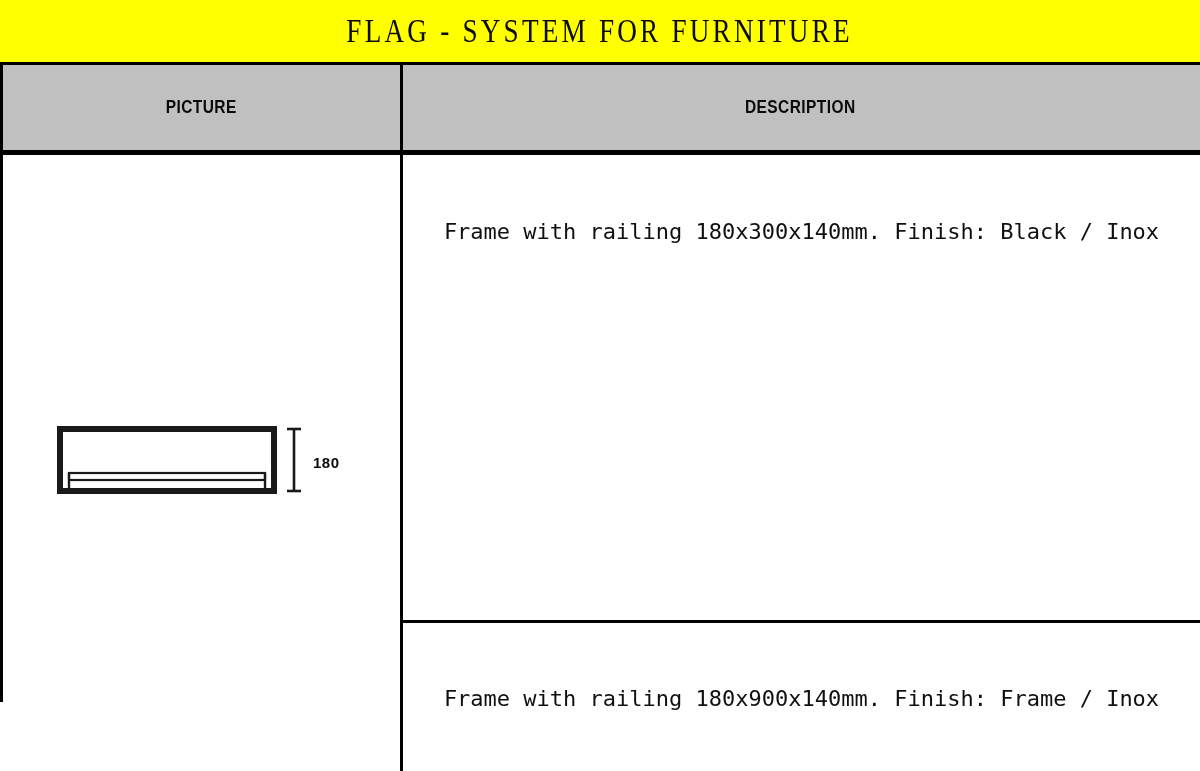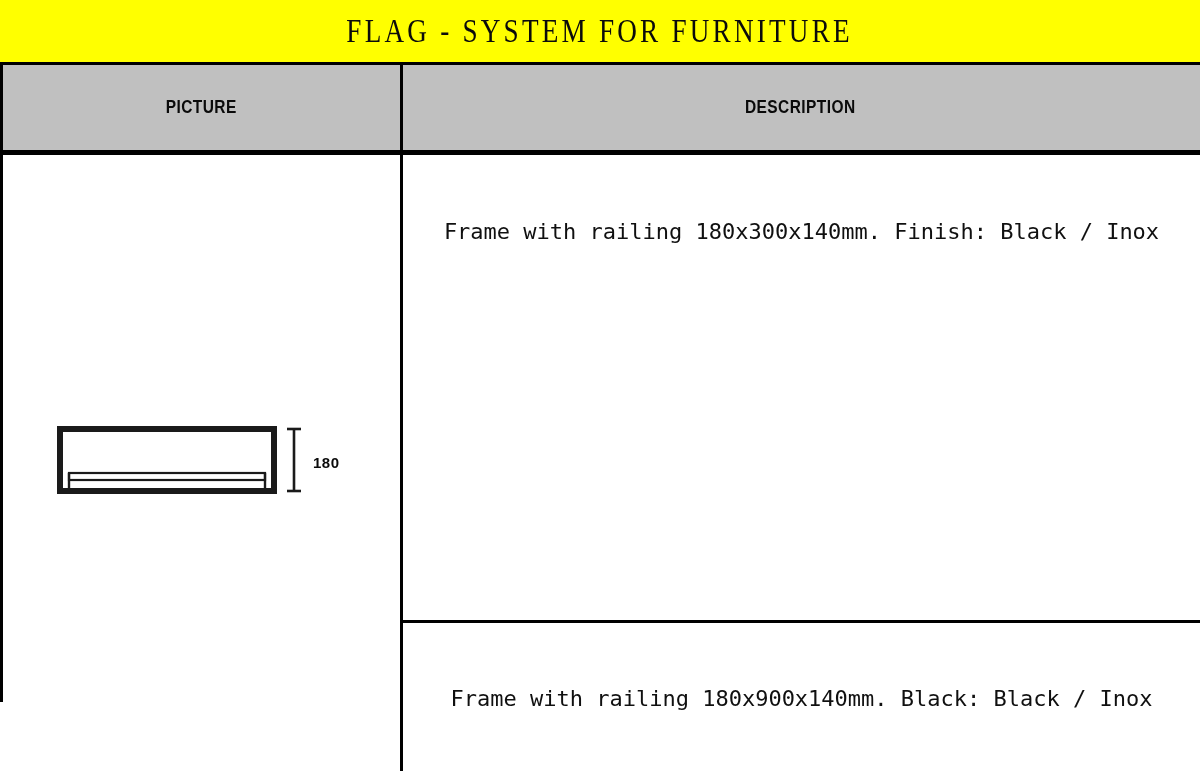--- a/index.html
+++ b/index.html
@@ -205,19 +205,19 @@
 
     <div class="desc-col">
 
       <div class="desc-row" style="top:0px;">
         <div class="desc-text">Frame with railing 180x300x140mm. Finish: Black / Inox</div>
       </div>
 
 
 
       <div class="desc-row divided" style="top:465px;">
-        <div class="desc-text">Frame with railing 180x900x140mm. Black: Black / Inox</div>
+        <div class="desc-text">Frame with railing 180x900x140mm. Finish: Frame / Inox</div>
       </div>
 
     </div>
 
   </div>
 </div>
 
 </body></html>

